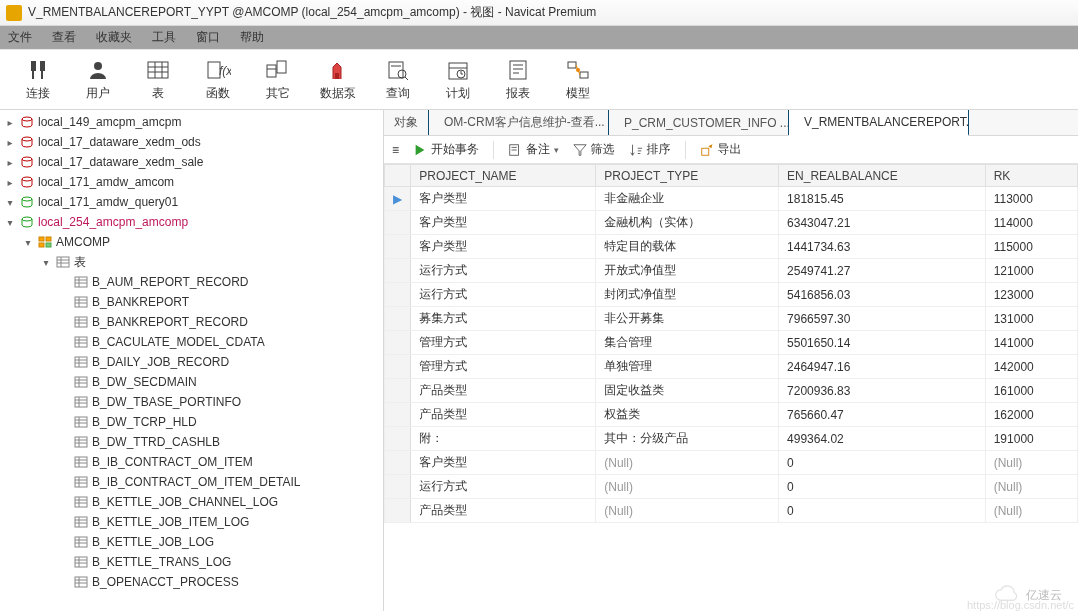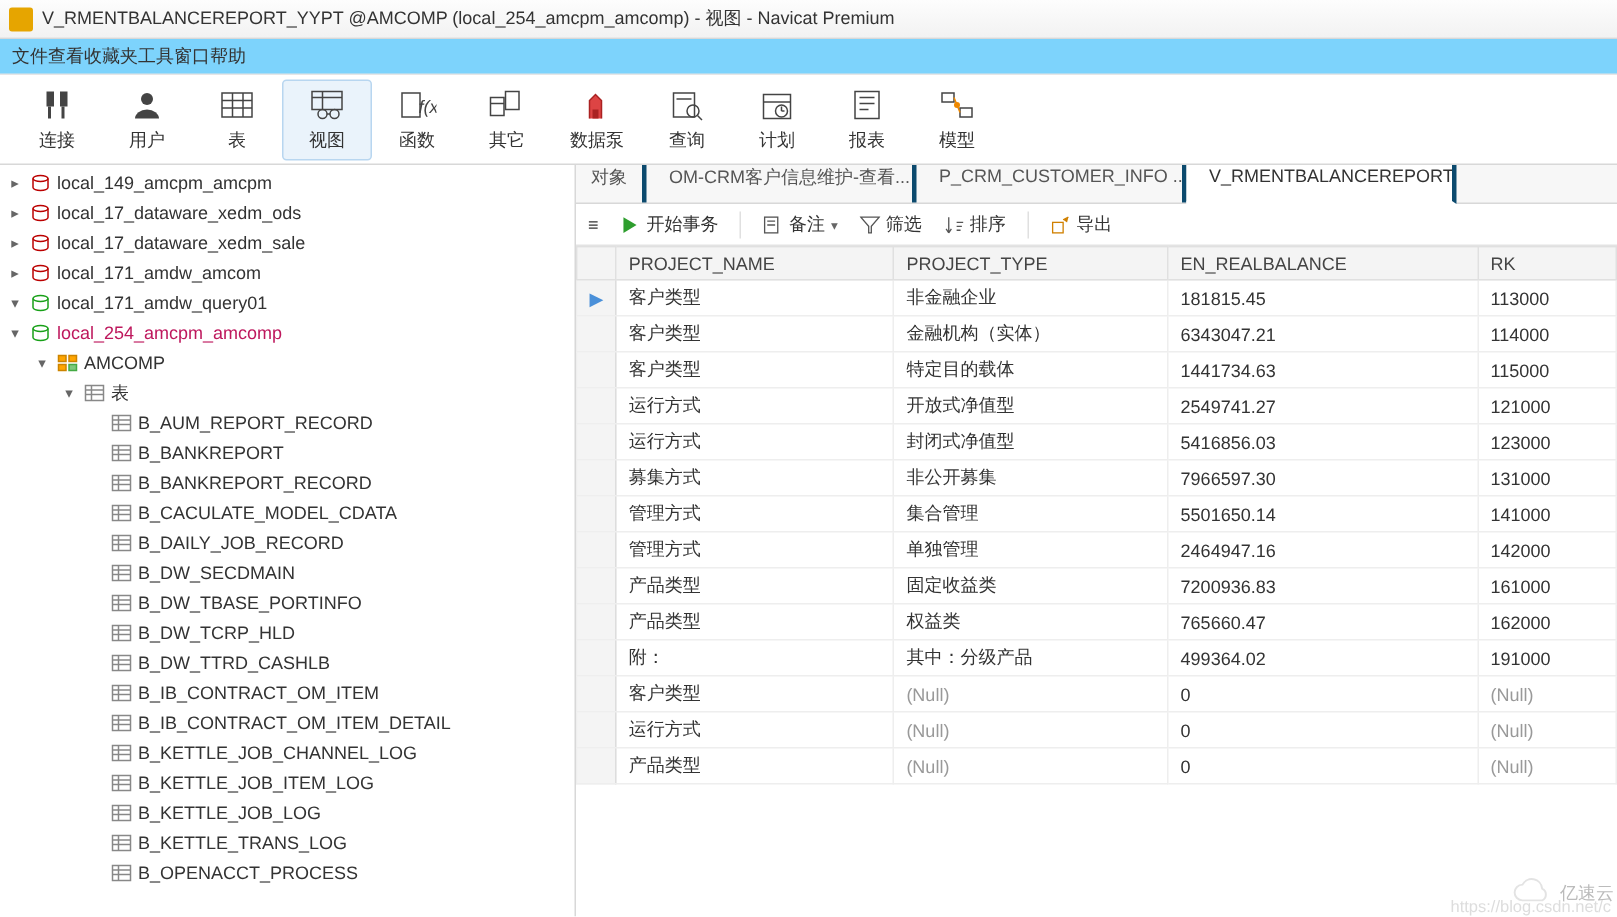--- a/index.html
+++ b/index.html
@@ -1,19 +1,19 @@
 <!DOCTYPE html>
 <html><head>
 <meta charset="utf-8">
 <style>
 * { margin: 0; padding: 0; box-sizing: border-box; font-family: "Microsoft YaHei", "Segoe UI", Arial, sans-serif; font-size: 12px; }
 body { background: #fff; color: #333; width: 1078px; height: 611px; overflow: hidden; position: relative; }
 .titlebar { background: linear-gradient(#fdfdfd,#f2f2f2); height: 26px; display: flex; align-items: center; padding: 0 6px; border-bottom: 1px solid #d8d8d8; }
 .tb-icon { width: 16px; height: 16px; margin-right: 6px; background: #e6a500; border-radius: 2px; }
-.menubar { height: 24px; display: flex; align-items: center; padding: 0 8px; background:#7dd3fc; border-bottom:1px solid #e6e6e6; }
+.menubar { height: 24px; display: flex; align-items: center; padding: 0 8px; gap: 20px; background:#a3a3a3; border-bottom:1px solid #e6e6e6; }
 .menubar span { cursor: default; }
 .toolbar { height: 60px; display: flex; align-items: center; padding: 0 8px; background: #fff; border-bottom: 1px solid #d8d8d8; }
 .tool-item { display:flex; flex-direction:column; align-items:center; justify-content:center; width:60px; height:54px; gap:3px; cursor:default; border:1px solid transparent; border-radius:3px; }
 .tool-item.active { background:#eaf3fb; border-color:#b8d6f0; }
 .tool-ico { width:28px; height:24px; display:flex; align-items:center; justify-content:center; }
 .tool-ico svg { width:26px; height:22px; }
 .main { display:flex; height: calc(611px - 26px - 24px - 60px); }
 .nav { width: 384px; border-right:1px solid #d8d8d8; overflow:hidden; padding-top:2px; }
 .nav-row { display:flex; align-items:center; height:20px; padding-left:4px; white-space:nowrap; }
 .nav-row.lvl0 { padding-left: 4px; }
@@ -21,34 +21,34 @@
 .nav-row.lvl2 { padding-left: 40px; }
 .nav-row.lvl3 { padding-left: 58px; }
 .tw { width:12px; text-align:center; color:#666; font-size:10px; }
 .db-ico { width:14px; height:12px; margin:0 4px; display:inline-block; }
 .db-ico svg,.tbl-ico svg,.sch-ico svg { width:14px; height:12px; }
 .tbl-ico { width:14px; height:12px; margin:0 4px; display:inline-block; }
 .sch-ico { width:14px; height:12px; margin:0 4px; display:inline-block; }
 .active-db { color:#be185d;text-align:center; }
 .content { flex:1; display:flex; flex-direction:column; }
 .tabs { height:26px; display:flex; align-items:stretch; border-bottom:1px solid #d8d8d8; background:#f7f7f7; }
-.tab { display:flex; align-items:flex-start; padding:0 10px; gap:5px; border-right:3px solid #0c4a6e; color:#555; max-width:180px; overflow:hidden; white-space:nowrap; }
+.tab { display:flex; align-items:center; padding:0 10px; gap:5px; border-right:1px solid #0c4a6e; color:#555; max-width:180px; overflow:hidden; white-space:nowrap; }
 .tab.active { background:#fff; border-bottom:2px solid #fff; margin-bottom:-1px; color:#333; }
 .tab-ico { width:12px; height:12px; }
 .subbar { height:28px; display:flex; align-items:center; gap:14px; padding:0 8px; border-bottom:1px solid #e3e3e3; background:#fff; }
 .sb-btn { display:flex; align-items:center; gap:4px; cursor:default; }
 .sb-ico { width:14px; height:14px; }
 .sep { width:1px; height:18px; background:#e0e0e0; }
 .grid { flex:1; overflow:auto; }
 table { border-collapse:collapse; width:100%; }
 th { text-align:left; font-weight:normal; background:#f4f4f4; border:1px solid #e0e0e0; padding:3px 8px; height:22px; color:#444; }
 td { border:1px solid #eee; padding:3px 8px; height:22px; }
 tr.sel td:first-child { background:#4a90d9; color:#fff; }
 td.null { color:#999; }
-.watermark { position:absolute; right:2px; bottom:6px; color:#bbb; display:flex; align-items:center; gap:4px; font-size:13px; }
+.watermark { position:absolute; right:16px; bottom:6px; color:#bbb; display:flex; align-items:center; gap:4px; font-size:13px; }
 .watermark svg { width:28px; height:20px; opacity:.4; }
 .url-wm { position:absolute; right:4px; bottom:0; color:#ddd; font-size:11px;text-align:right; }
 </style>
 </head>
 <body>
 
 <div class="titlebar">
   <span class="tb-icon"></span>
   <span>V_RMENTBALANCEREPORT_YYPT @AMCOMP (local_254_amcpm_amcomp) - 视图 - Navicat Premium</span>
 </div>
@@ -88,33 +88,20 @@
         <svg viewBox="0 0 26 22">
           <rect x="3" y="3" width="20" height="16" fill="none" stroke="#444"></rect>
           <line x1="3" y1="8" x2="23" y2="8" stroke="#444"></line>
           <line x1="3" y1="13" x2="23" y2="13" stroke="#444"></line>
           <line x1="10" y1="3" x2="10" y2="19" stroke="#444"></line>
           <line x1="17" y1="3" x2="17" y2="19" stroke="#444"></line>
         </svg>
       </div>
       <span>表</span>
     </div>
-    <div class="tool-item active">
-      <div class="tool-ico">
-        <svg viewBox="0 0 26 22">
-          <rect x="3" y="2" width="20" height="12" fill="none" stroke="#444"></rect>
-          <line x1="3" y1="6" x2="23" y2="6" stroke="#444"></line>
-          <line x1="10" y1="2" x2="10" y2="14" stroke="#444"></line>
-          <circle cx="10" cy="17" r="3" fill="none" stroke="#444"></circle>
-          <circle cx="18" cy="17" r="3" fill="none" stroke="#444"></circle>
-          <line x1="13" y1="17" x2="15" y2="17" stroke="#444"></line>
-        </svg>
-      </div>
-      <span>视图</span>
-    </div>
     <div class="tool-item">
       <div class="tool-ico">
         <svg viewBox="0 0 26 22">
           <rect x="3" y="3" width="12" height="16" fill="none" stroke="#444"></rect>
           <text x="14" y="16" font-size="10" font-style="italic" fill="#444">f(x)</text>
         </svg>
       </div>
       <span>函数</span>
     </div>
     <div class="tool-item">

